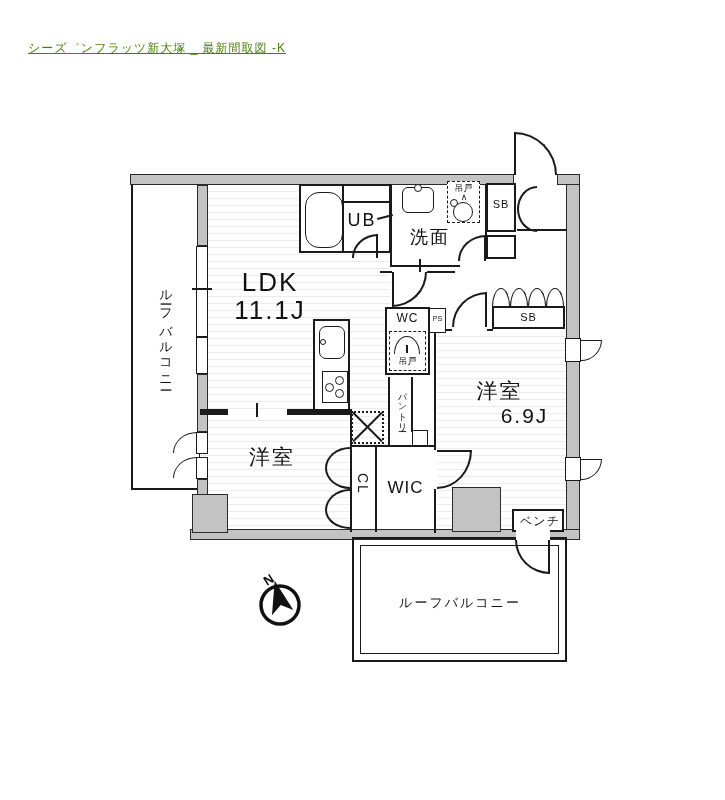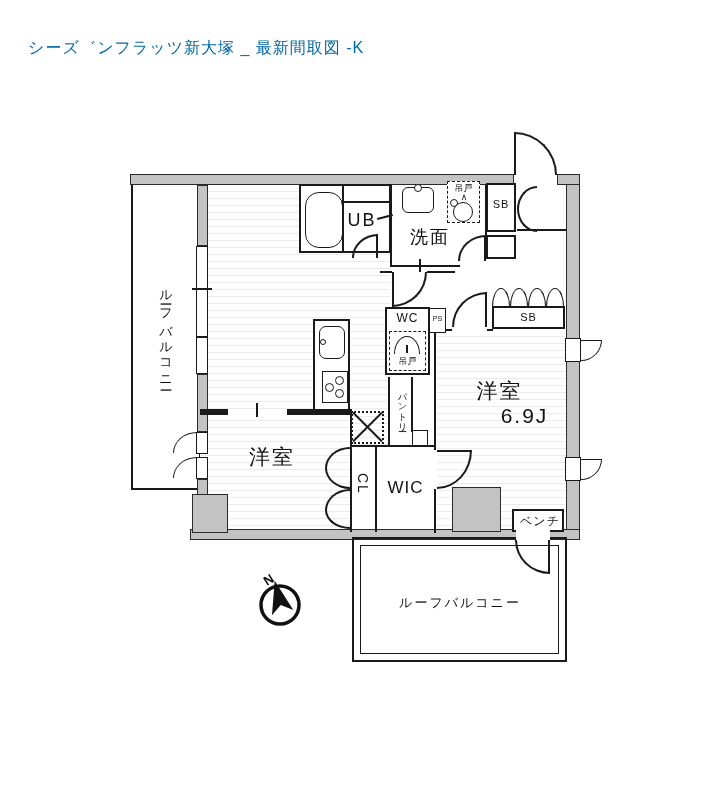--- a/index.html
+++ b/index.html
@@ -26,21 +26,21 @@
   .arc-tr{border-top-right-radius:100% 100%;border-top-width:2px;border-right-width:2px;}
   .arc-bl{border-bottom-left-radius:100% 100%;border-bottom-width:2px;border-left-width:2px;}
   .arc-br{border-bottom-right-radius:100% 100%;border-bottom-width:2px;border-right-width:2px;}
   .leaf-l{border-left-width:2px;}
   .leaf-r{border-right-width:2px;}
   .leaf-t{border-top-width:2px;}
   .arc-semi{border-radius:50% 50% 0 0/100% 100% 0 0;border-width:1.5px 1.5px 0 1.5px;}
   .circ{border:1.5px solid var(--line);border-radius:50%;background:#fff;}
   .lbl{display:flex;align-items:center;justify-content:center;text-align:center;line-height:1;}
   .vt{writing-mode:vertical-rl;}
-  .t-title{font-size:16px;color:#0369a1;letter-spacing:1px;white-space:nowrap;}
+  .t-title{font-size:12px;color:#4d7c0f;letter-spacing:1px;white-space:nowrap;text-decoration:underline;}
   .t-big{font-size:26px;letter-spacing:2px;}
   .t-room{font-size:21px;letter-spacing:2px;}
   .t-med{font-size:18px;letter-spacing:2px;}
   .t-wic{font-size:17px;letter-spacing:1px;}
   .t-sm{font-size:12px;letter-spacing:1px;}
   .t-sb{font-size:11px;letter-spacing:1px;}
   .t-tiny{font-size:9px;letter-spacing:0px;}
   .t-ps{font-size:7px;}
   .t-balc{font-size:13px;letter-spacing:2px;}
   .t-cl{font-size:14px;letter-spacing:2px;}
@@ -176,20 +176,22 @@
   <div class="abs arc arc-br leaf-t" style="left:581px;top:340px;width:21px;height:21px;border-width:1.5px 1.5px 1.5px 0;"></div>
   <div class="abs box-thin" style="left:565px;top:457px;width:16px;height:24px;"></div>
   <div class="abs arc arc-br leaf-t" style="left:581px;top:459px;width:21px;height:21px;border-width:1.5px 1.5px 1.5px 0;"></div>
 
   <div class="abs" style="left:352px;top:537px;width:215px;height:125px;border:2px solid var(--line);"></div>
   <div class="abs" style="left:360px;top:545px;width:199px;height:109px;border:1px solid var(--line);"></div>
   <div class="abs lbl t-balc" style="left:380px;top:592px;width:160px;height:20px;background:#fff;">ルーフバルコニー</div>
   <div class="abs" style="left:516px;top:530px;width:34px;height:10px;background:#fff;"></div>
   <div class="abs arc arc-bl leaf-r" style="left:515px;top:540px;width:35px;height:34px;"></div>
 
+  <div class="abs lbl t-big" style="left:210px;top:268px;width:120px;height:28px;">LDK</div>
+  <div class="abs lbl t-big" style="left:210px;top:297px;width:120px;height:26px;">11.1J</div>
   <div class="abs lbl t-room" style="left:437px;top:378px;width:125px;height:24px;">洋室</div>
   <div class="abs lbl t-room" style="left:437px;top:403px;width:125px;height:24px;margin-left:25px;">6.9J</div>
   <div class="abs lbl t-room" style="left:212px;top:444px;width:120px;height:24px;">洋室</div>
 
   <svg class="abs" style="left:250px;top:572px;" width="62" height="62" viewBox="0 0 62 62">
     <circle cx="30" cy="33" r="19" fill="none" stroke="#111" stroke-width="3.5"></circle>
     <polygon points="30,8 41,41 30,33 19,41" fill="#111" transform="rotate(-14 30 30)"></polygon>
     <text x="17" y="14" font-size="13" font-weight="bold" fill="#111" transform="rotate(-32 17 14)">N</text>
   </svg>
 

